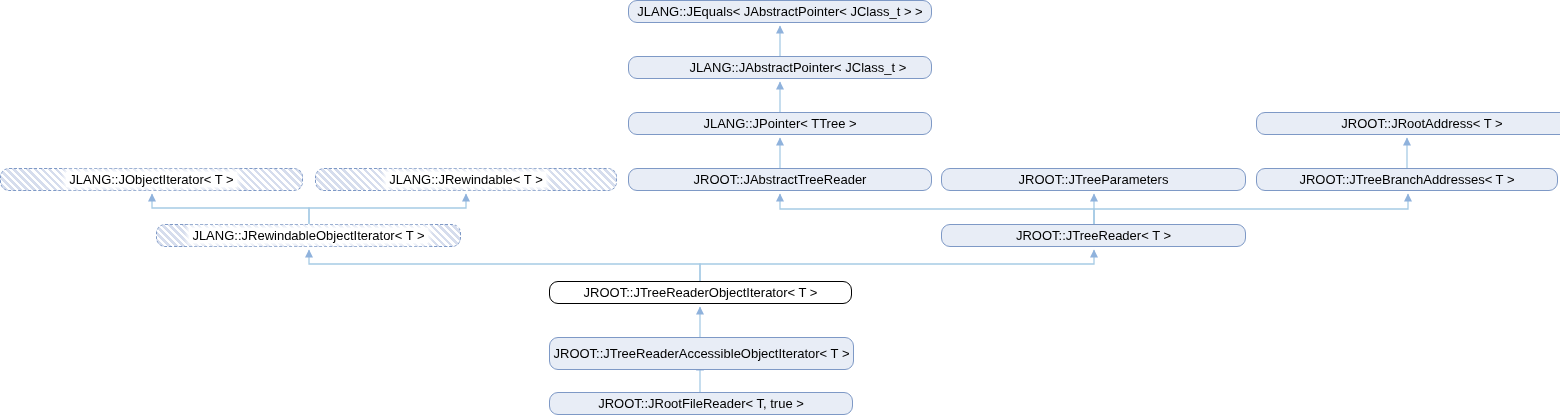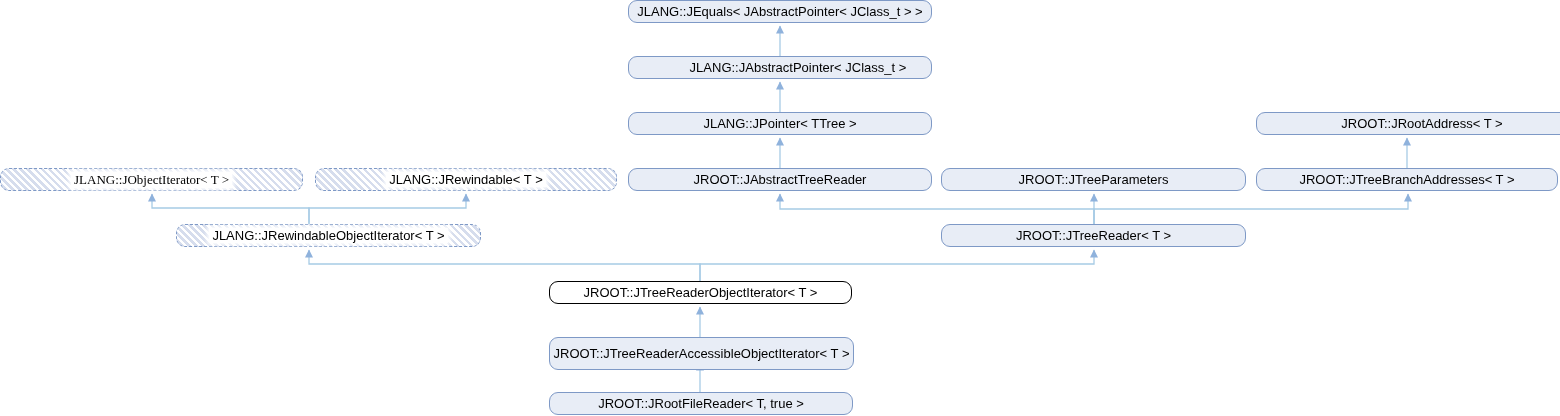--- a/index.html
+++ b/index.html
@@ -84,36 +84,36 @@
       </div>
       <div class="node solid" style="left: 628px; top: 56px; width: 304px; height: 23px; padding-left: 36px;">
         <span class="lbl">JLANG::JAbstractPointer&lt; JClass_t &gt;</span>
       </div>
       <div class="node solid" style="left: 628px; top: 112px; width: 304px; height: 23px;">
         <span class="lbl">JLANG::JPointer&lt; TTree &gt;</span>
       </div>
       <div class="node solid" style="left: 1256px; top: 112px; width: 332px; height: 23px;">
         <span class="lbl">JROOT::JRootAddress&lt; T &gt;</span>
       </div>
-      <div class="node dashed" style="left: 0px; top: 168px; width: 303px; height: 23px; font-family: Liberation Serif, serif;">
+      <div class="node dashed" style="left: 0px; top: 168px; width: 303px; height: 23px;">
         <span class="lbl">JLANG::JObjectIterator&lt; T &gt;</span>
       </div>
       <div class="node dashed" style="left: 315px; top: 168px; width: 302px; height: 23px;">
         <span class="lbl">JLANG::JRewindable&lt; T &gt;</span>
       </div>
       <div class="node solid" style="left: 628px; top: 168px; width: 304px; height: 23px;">
         <span class="lbl">JROOT::JAbstractTreeReader</span>
       </div>
       <div class="node solid" style="left: 941px; top: 168px; width: 305px; height: 23px;">
         <span class="lbl">JROOT::JTreeParameters</span>
       </div>
       <div class="node solid" style="left: 1256px; top: 168px; width: 302px; height: 23px;">
         <span class="lbl">JROOT::JTreeBranchAddresses&lt; T &gt;</span>
       </div>
-      <div class="node dashed" style="left: 156px; top: 224px; width: 305px; height: 23px; margin-left: 20px;">
+      <div class="node dashed" style="left: 156px; top: 224px; width: 305px; height: 23px;">
         <span class="lbl">JLANG::JRewindableObjectIterator&lt; T &gt;</span>
       </div>
       <div class="node solid" style="left: 941px; top: 224px; width: 305px; height: 23px;">
         <span class="lbl">JROOT::JTreeReader&lt; T &gt;</span>
       </div>
       <div class="node active" style="left: 549px; top: 281px; width: 303px; height: 23px; justify-content: center;">
         <span class="lbl">JROOT::JTreeReaderObjectIterator&lt; T &gt;</span>
       </div>
       <div class="node solid" style="left: 549px; top: 337px; width: 305px; height: 33px;">
         <span class="lbl">JROOT::JTreeReaderAccessibleObjectIterator&lt; T &gt;</span>

